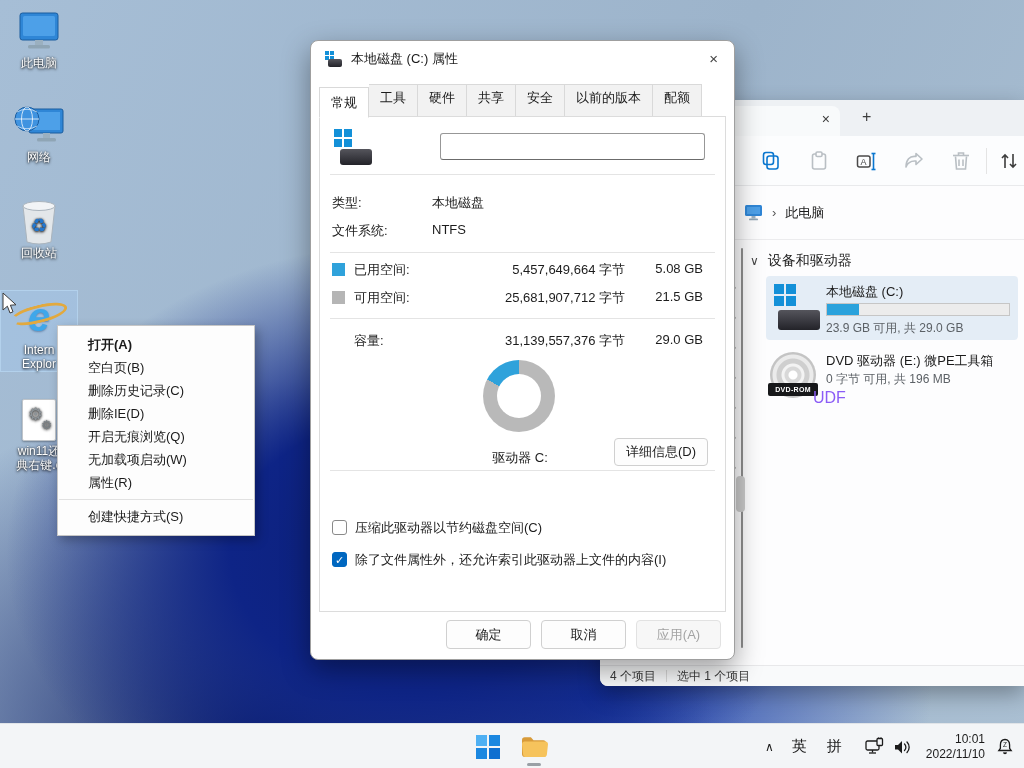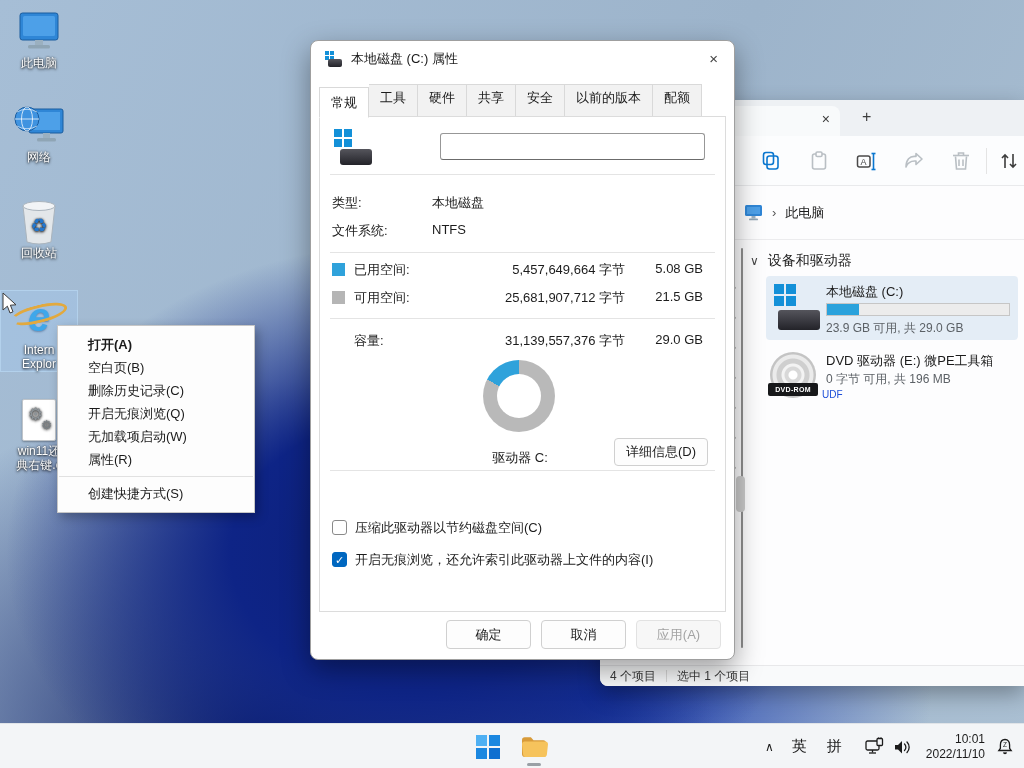--- a/index.html
+++ b/index.html
@@ -104,21 +104,21 @@
   .sect{ position:absolute; left:150px; top:12px; display:flex; align-items:center; gap:9px; }
   .sect .v{ font-size:12px; color:#444; } .sect .t{ font-size:14px; color:#1d1d1d; }
   .drvitem{ position:absolute; left:166px; top:36px; width:252px; height:64px; background:#e4edf6; border-radius:4px; }
   .drvitem .name{ position:absolute; left:60px; top:7px; font-size:13px; color:#1b1b1b; }
   .drvbar{ position:absolute; left:60px; top:27px; width:184px; height:13px; background:#ececec; border:1px solid #c6c6c6; }
   .drvbar .fill{ height:100%; background:#2aa2dc; width:calc(var(--pct,17.5)*1%); }
   .drvitem .info{ position:absolute; left:60px; top:44px; font-size:12px; color:#5c6166; }
   .dvditem{ position:absolute; left:166px; top:106px; width:252px; height:64px; }
   .dvditem .name{ position:absolute; left:60px; top:6px; font-size:13px; color:#1b1b1b; }
   .dvditem .info{ position:absolute; left:60px; top:25px; font-size:12px; color:#5c6166; }
-  .dvditem .fs{ position:absolute; left:56px; top:43px; font-size:10px; color:#1d4ed8; }
+  .dvditem .fs{ position:absolute; left:47px; top:43px; font-size:16px; color:#8b5cf6; }
   .disc{ position:absolute; left:4px; top:6px; width:46px; height:46px; border-radius:50%;
          background:radial-gradient(circle, #ffffff 0 4px, #d8d8d8 5px 8px, #f3f3f3 9px 11px, #cfcfcf 12px 16px, #ebebeb 17px 20px, #c4c4c4 21px 23px); }
   .discband{ position:absolute; left:2px; top:37px; width:50px; height:13px; background:#17181a; border-radius:2px;
              color:#fff; font-size:7px; font-weight:bold; text-align:center; line-height:13px; letter-spacing:.3px; }
   .statusbar{ position:absolute; left:0; right:0; bottom:0; height:21px; background:#f9fafb; border-top:1px solid #e8e8ea;
               display:flex; align-items:center; font-size:12px; color:#3c3c3c; padding-left:10px; border-radius:0 0 0 8px;margin-top:24px; }
   .statusbar .div{ width:1px; height:12px; background:#d9d9d9; margin:0 10px; }
   
   .taskbar{ position:absolute; left:0; right:0; bottom:0; height:45px; background:#f3f5f7; border-top:1px solid #e0e4e8; z-index:40; }
   .tb-center{ position:absolute; left:50%; transform:translateX(-50%); height:45px; display:flex; align-items:center; gap:20px; }
@@ -196,20 +196,21 @@
         </span>
     </div>
     <div>win11还</div>
     <div>典右键.c</div>
   </div>
 
   <div class="cmenu">
     <div class="mi bold">打开(A)</div>
     <div class="mi">空白页(B)</div>
     <div class="mi">删除历史记录(C)</div>
+    <div class="mi">删除IE(D)</div>
     <div class="mi">开启无痕浏览(Q)</div>
     <div class="mi">无加载项启动(W)</div>
     <div class="mi">属性(R)</div>
     <div class="msep"></div>
     <div class="mi">创建快捷方式(S)</div>
   </div>
 
   <div class="exp">
     <div class="exp-tabs">
       <div class="exp-tab">
@@ -383,21 +384,21 @@
       <span class="btn details-btn">详细信息(D)</span>
 
       <div class="sep" style="top:353px"></div>
 
       <div class="cbrow" style="top:402px">
         <span class="cbox"></span>
         <span>压缩此驱动器以节约磁盘空间(C)</span>
       </div>
       <div class="cbrow" style="top:434px">
         <span class="cbox checked">✓</span>
-        <span>开启无痕浏览，还允许索引此驱动器上文件的内容(I)</span>
+        <span>除了文件属性外，还允许索引此驱动器上文件的内容(I)</span>
       </div>
     </div>
 
     <div class="btnrow">
       <span class="btn">确定</span>
       <span class="btn">取消</span>
       <span class="btn disabled">应用(A)</span>
     </div>
   </div>
 

